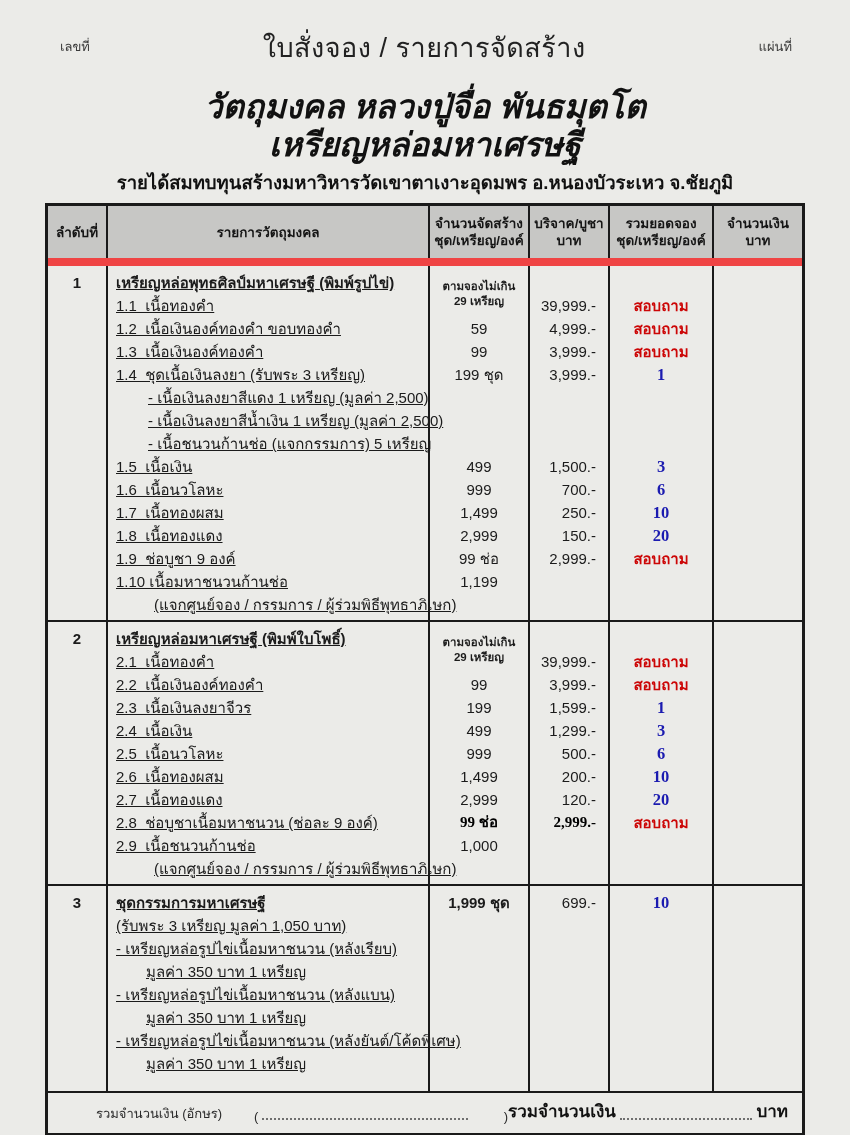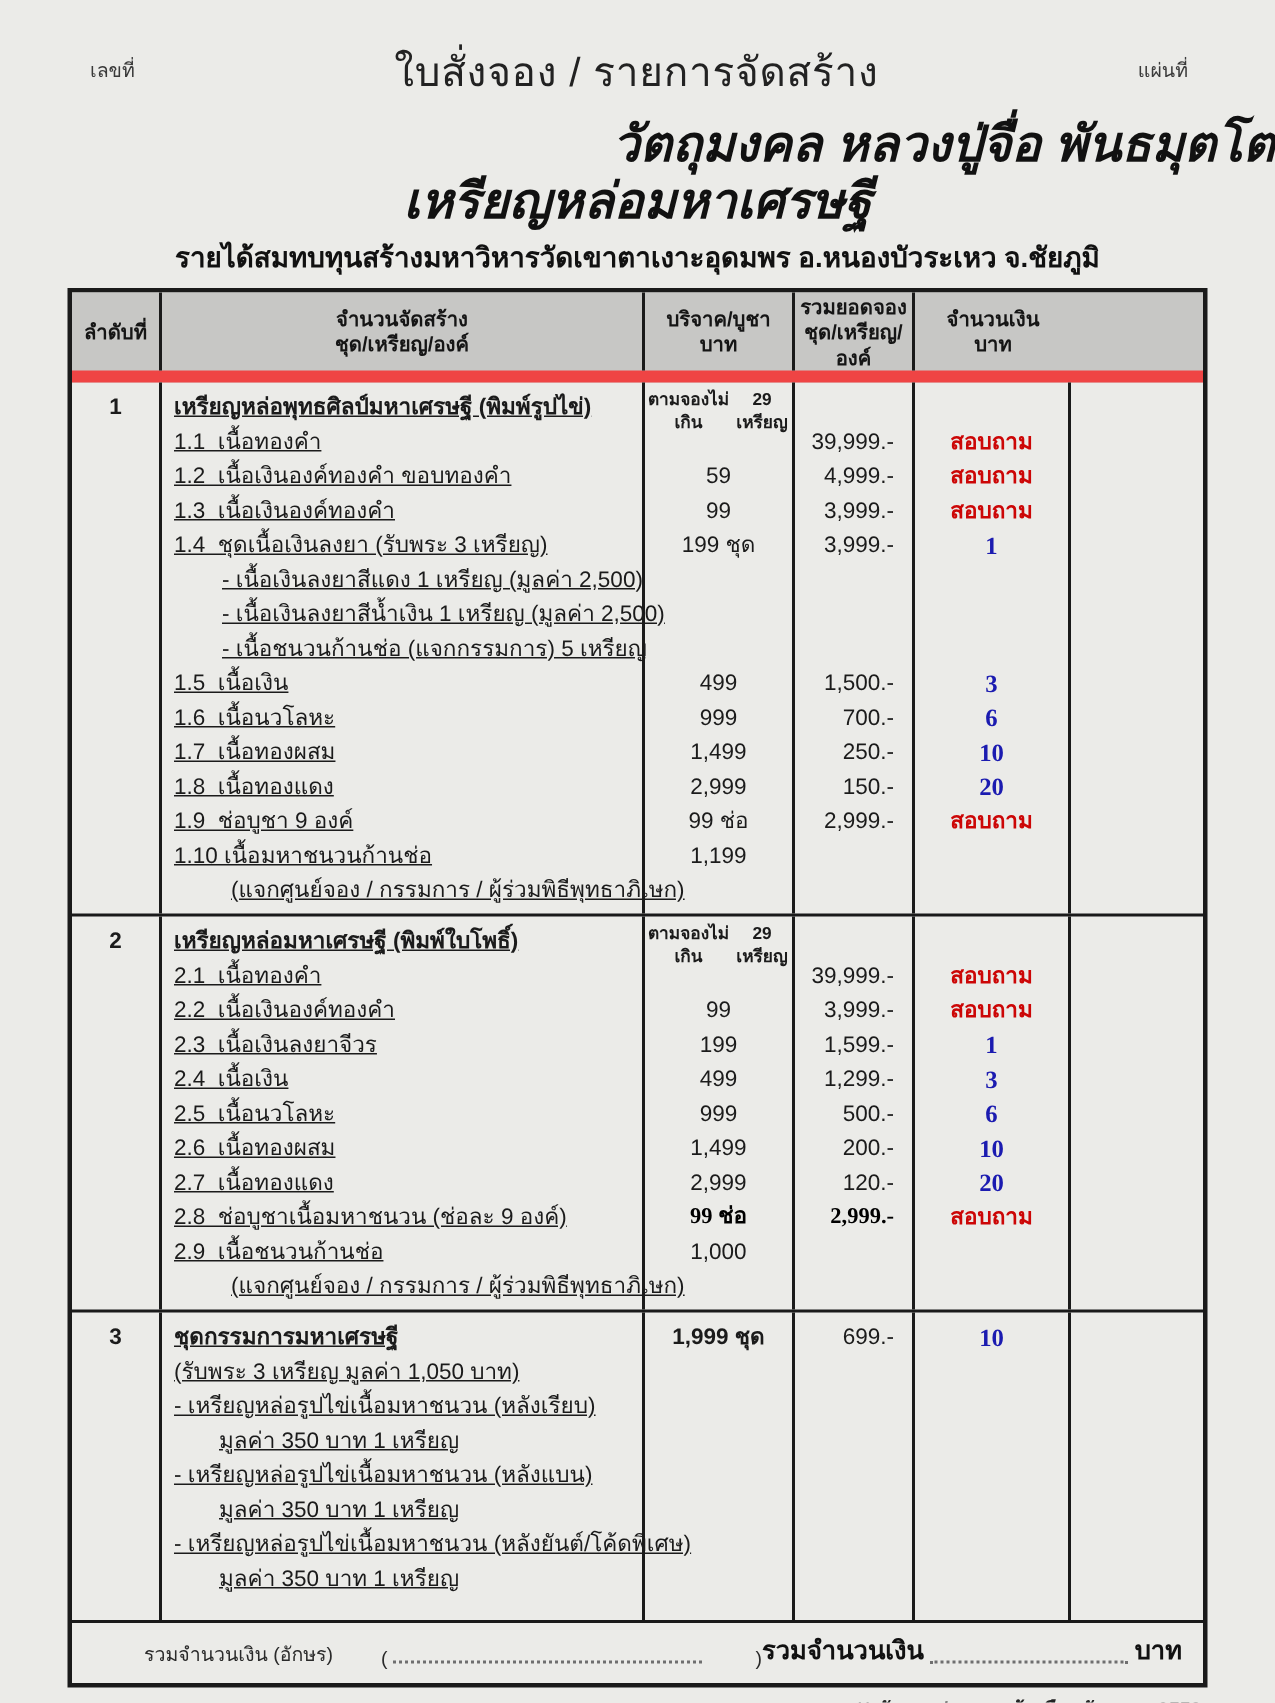--- a/index.html
+++ b/index.html
@@ -11,21 +11,21 @@
     -webkit-font-smoothing:antialiased;
     overflow:hidden;
   }
   .sheet{width:850px;height:1135px;position:relative;}
 
   
   .topline{display:flex;align-items:flex-start;padding:26px 58px 0 60px;}
   .corner-label{font-size:13px;color:#3a3a3a;padding-top:10px;}
   .form-title{flex:1;text-align:center;font-size:27px;color:#222;letter-spacing:.5px;}
   .main-title{font-size:33px;font-weight:bold;font-style:italic;text-align:center;line-height:38px;color:#111;}
-  .main-title.first{margin-top:8px;text-align:right;}
+  .main-title.first{margin-top:19px;}
   .subtitle{font-size:18.5px;font-weight:bold;text-align:center;margin-top:4px;margin-bottom:6px;color:#111;}
 
   
   .otable{margin:0 45px;width:760px;border:3px solid #1a1a1a;background:#ebebe8;box-sizing:border-box;}
   .grid{display:grid;grid-template-columns:60px 322px 100px 80px 104px 1fr;}
   .c{border-right:2px solid #1a1a1a;box-sizing:border-box;}
   .c:last-child{border-right:none;}
 
   .thead{background:#c7c7c5;border-bottom:8px solid #ef4444;}
   .thead .c{min-height:52px;display:flex;flex-direction:column;justify-content:center;align-items:center;
@@ -37,21 +37,21 @@
   .item-cell{padding-left:8px;padding-right:4px;text-decoration:underline;}
   .qty-cell{text-align:center;font-size:14px;}
   .price-cell{text-align:right;padding-right:12px;font-size:14px;}
   .ord-cell{text-align:center;}
 
   .ln{height:23px;line-height:23px;font-size:15px;white-space:pre;overflow:visible;}
   .b{font-weight:bold;}
   .sub{padding-left:32px;}
   .sub2{padding-left:30px;}
   .note{padding-left:38px;}
-  .qty-note{height:46px;display:flex;flex-direction:row;justify-content:center;
+  .qty-note{height:46px;display:flex;flex-direction:column;justify-content:center;
             font-size:11.5px;font-weight:bold;line-height:15px;text-align:center;}
   .red{color:#cc0606;font-weight:bold;font-size:15px;}
   .blue{color:#1b1bb0;font-weight:bold;font-family:"Liberation Serif","DejaVu Serif",serif;font-size:16.5px;}
   .serif{font-family:"Liberation Serif","DejaVu Serif",serif;font-weight:bold;color:#000;}
   .sp12{height:12px;}
 
   
   .totals{display:flex;align-items:flex-end;height:40px;padding:0 14px 9px 16px;box-sizing:border-box;}
   .t-small{font-size:13px;color:#2a2a2a;white-space:pre;margin-left:32px;}
   .t-big{font-size:17px;font-weight:bold;color:#111;white-space:pre;}
@@ -74,20 +74,23 @@
 
   <div class="main-title first">วัตถุมงคล หลวงปู่จื่อ พันธมุตโต</div>
   <div class="main-title">เหรียญหล่อมหาเศรษฐี</div>
   <div class="subtitle">รายได้สมทบทุนสร้างมหาวิหารวัดเขาตาเงาะอุดมพร อ.หนองบัวระเหว จ.ชัยภูมิ</div>
 
   <div class="otable">
 
     <div class="grid thead">
       <div class="c">
           <span>ลำดับที่</span>
+        </div>
+      <div class="c">
+          <span>รายการวัตถุมงคล</span>
         </div>
       <div class="c">
         <span>จำนวนจัดสร้าง</span>
         <span>ชุด/เหรียญ/องค์</span>
       </div>
       <div class="c">
         <span>บริจาค/บูชา</span>
         <span>บาท</span>
       </div>
       <div class="c">

